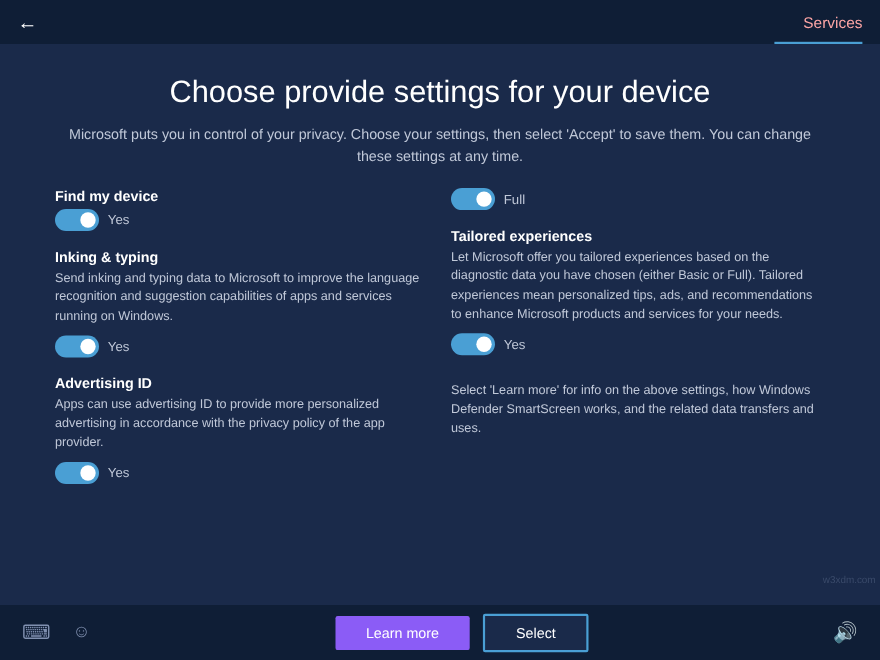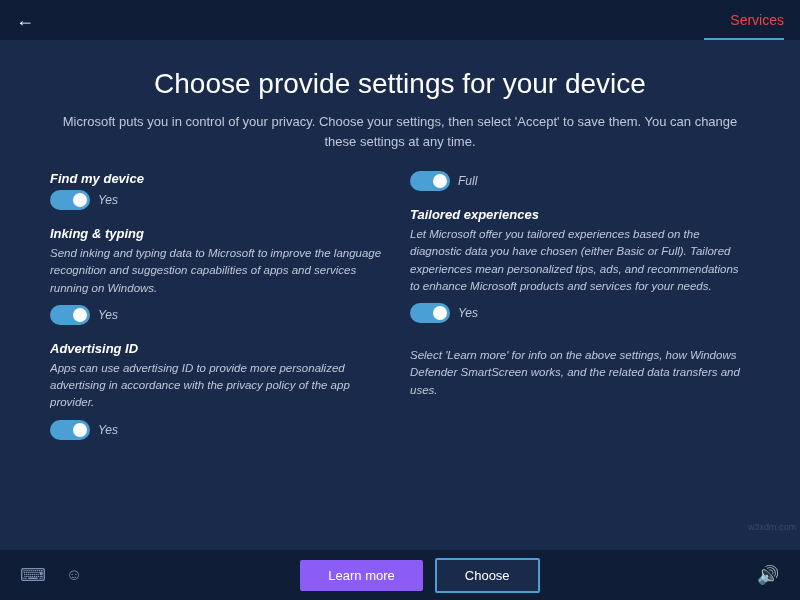--- a/index.html
+++ b/index.html
@@ -33,21 +33,21 @@
       color: white;
       display: flex;
       align-items: center;
     }
     .services-label {
       position: absolute;
       right: 16px;
       top: 50%;
       transform: translateY(-50%);
       font-size: 14px;
-      color: #ef4444;
+      color: #fca5a5;
     }
     .services-underline {
       position: absolute;
       bottom: 0;
       right: 16px;
       width: 80px;
       height: 2px;
       background-color: #4a9fd4;
     }
 
@@ -77,21 +77,20 @@
       margin-left: auto;
       margin-right: auto;
     }
 
     
     .settings-area {
       display: flex;
       gap: 20px;
       flex: 1;
       overflow: hidden;
-      font-style: italic;
     }
 
     .settings-col {
       flex: 1;
       display: flex;
       flex-direction: column;
       gap: 0;
     }
 
     .settings-col-right {
@@ -293,18 +292,18 @@
   </div>
 </div>
 
 <div class="bottom-bar">
   <div class="bottom-left-icons">
     <span class="bottom-icon">⌨</span>
     <span class="bottom-icon" style="font-size:16px;">☺</span>
   </div>
   <div class="bottom-buttons">
     <button class="btn-learn-more">Learn more</button>
-    <button class="btn-accept">Choose</button>
+    <button class="btn-accept">Select</button>
   </div>
   <span class="bottom-icon bottom-right-icons">🔊</span>
 </div>
 
 <span class="watermark">w3xdm.com</span>
 
 </body></html>

